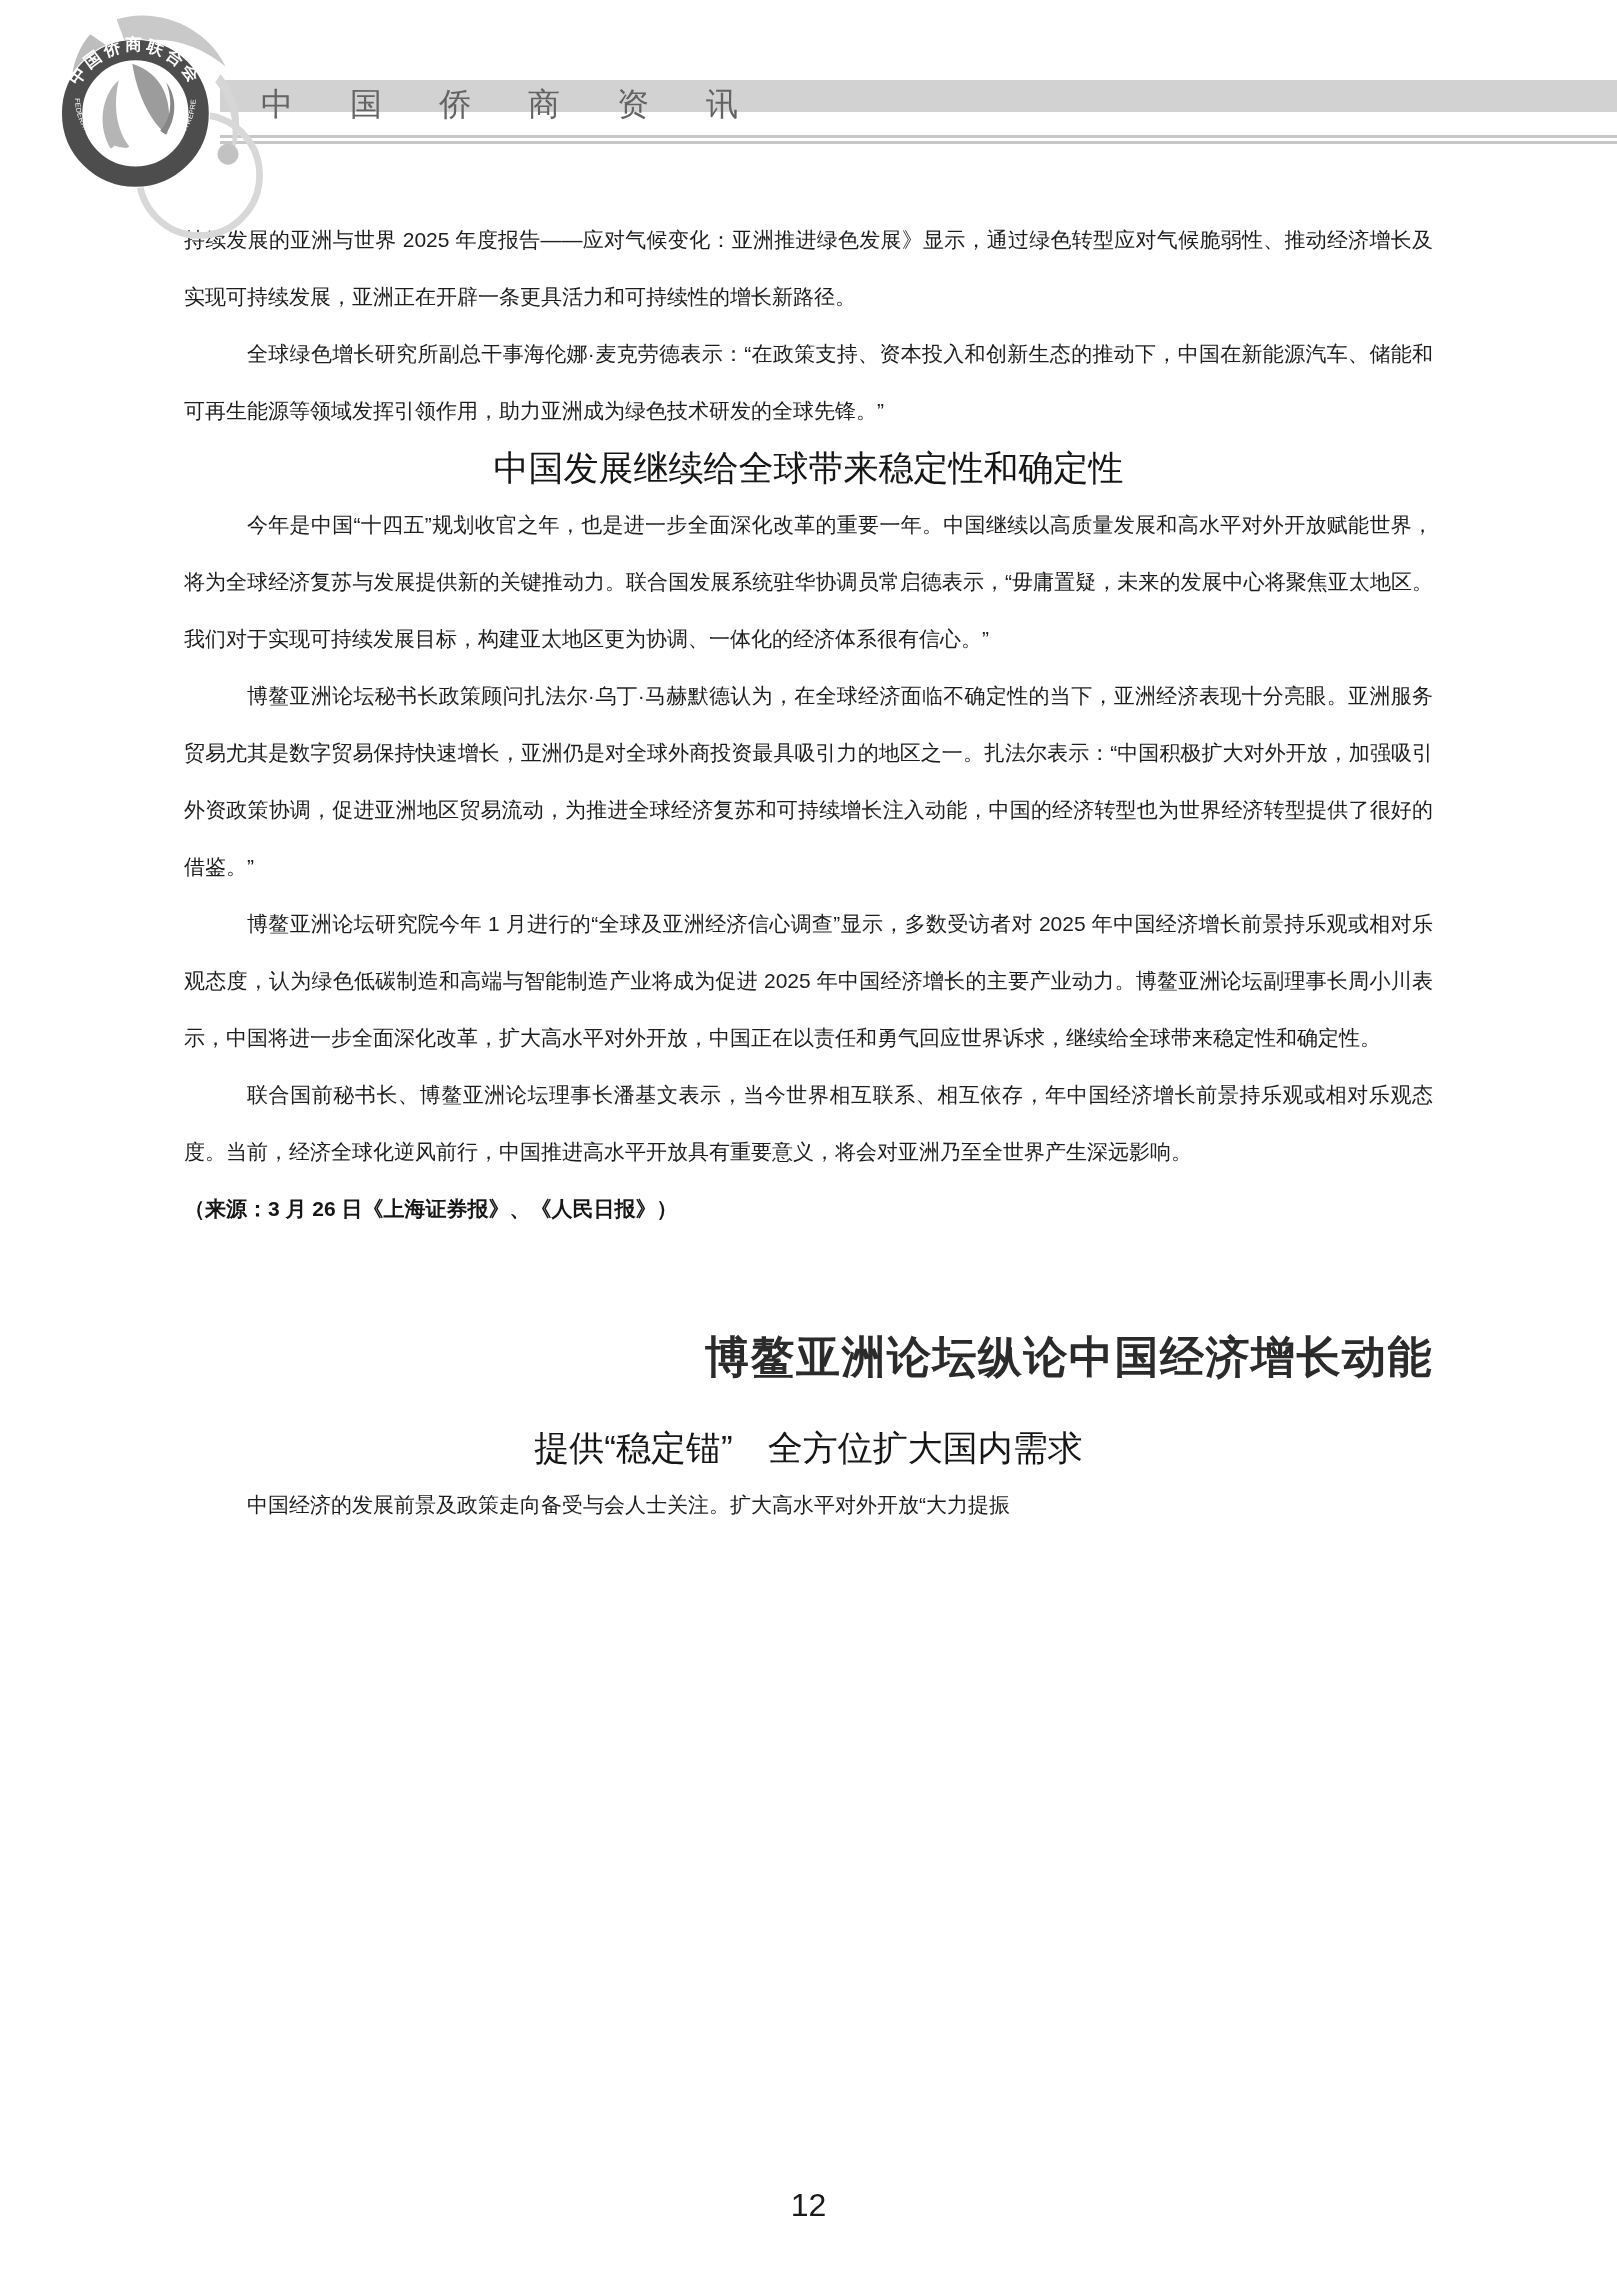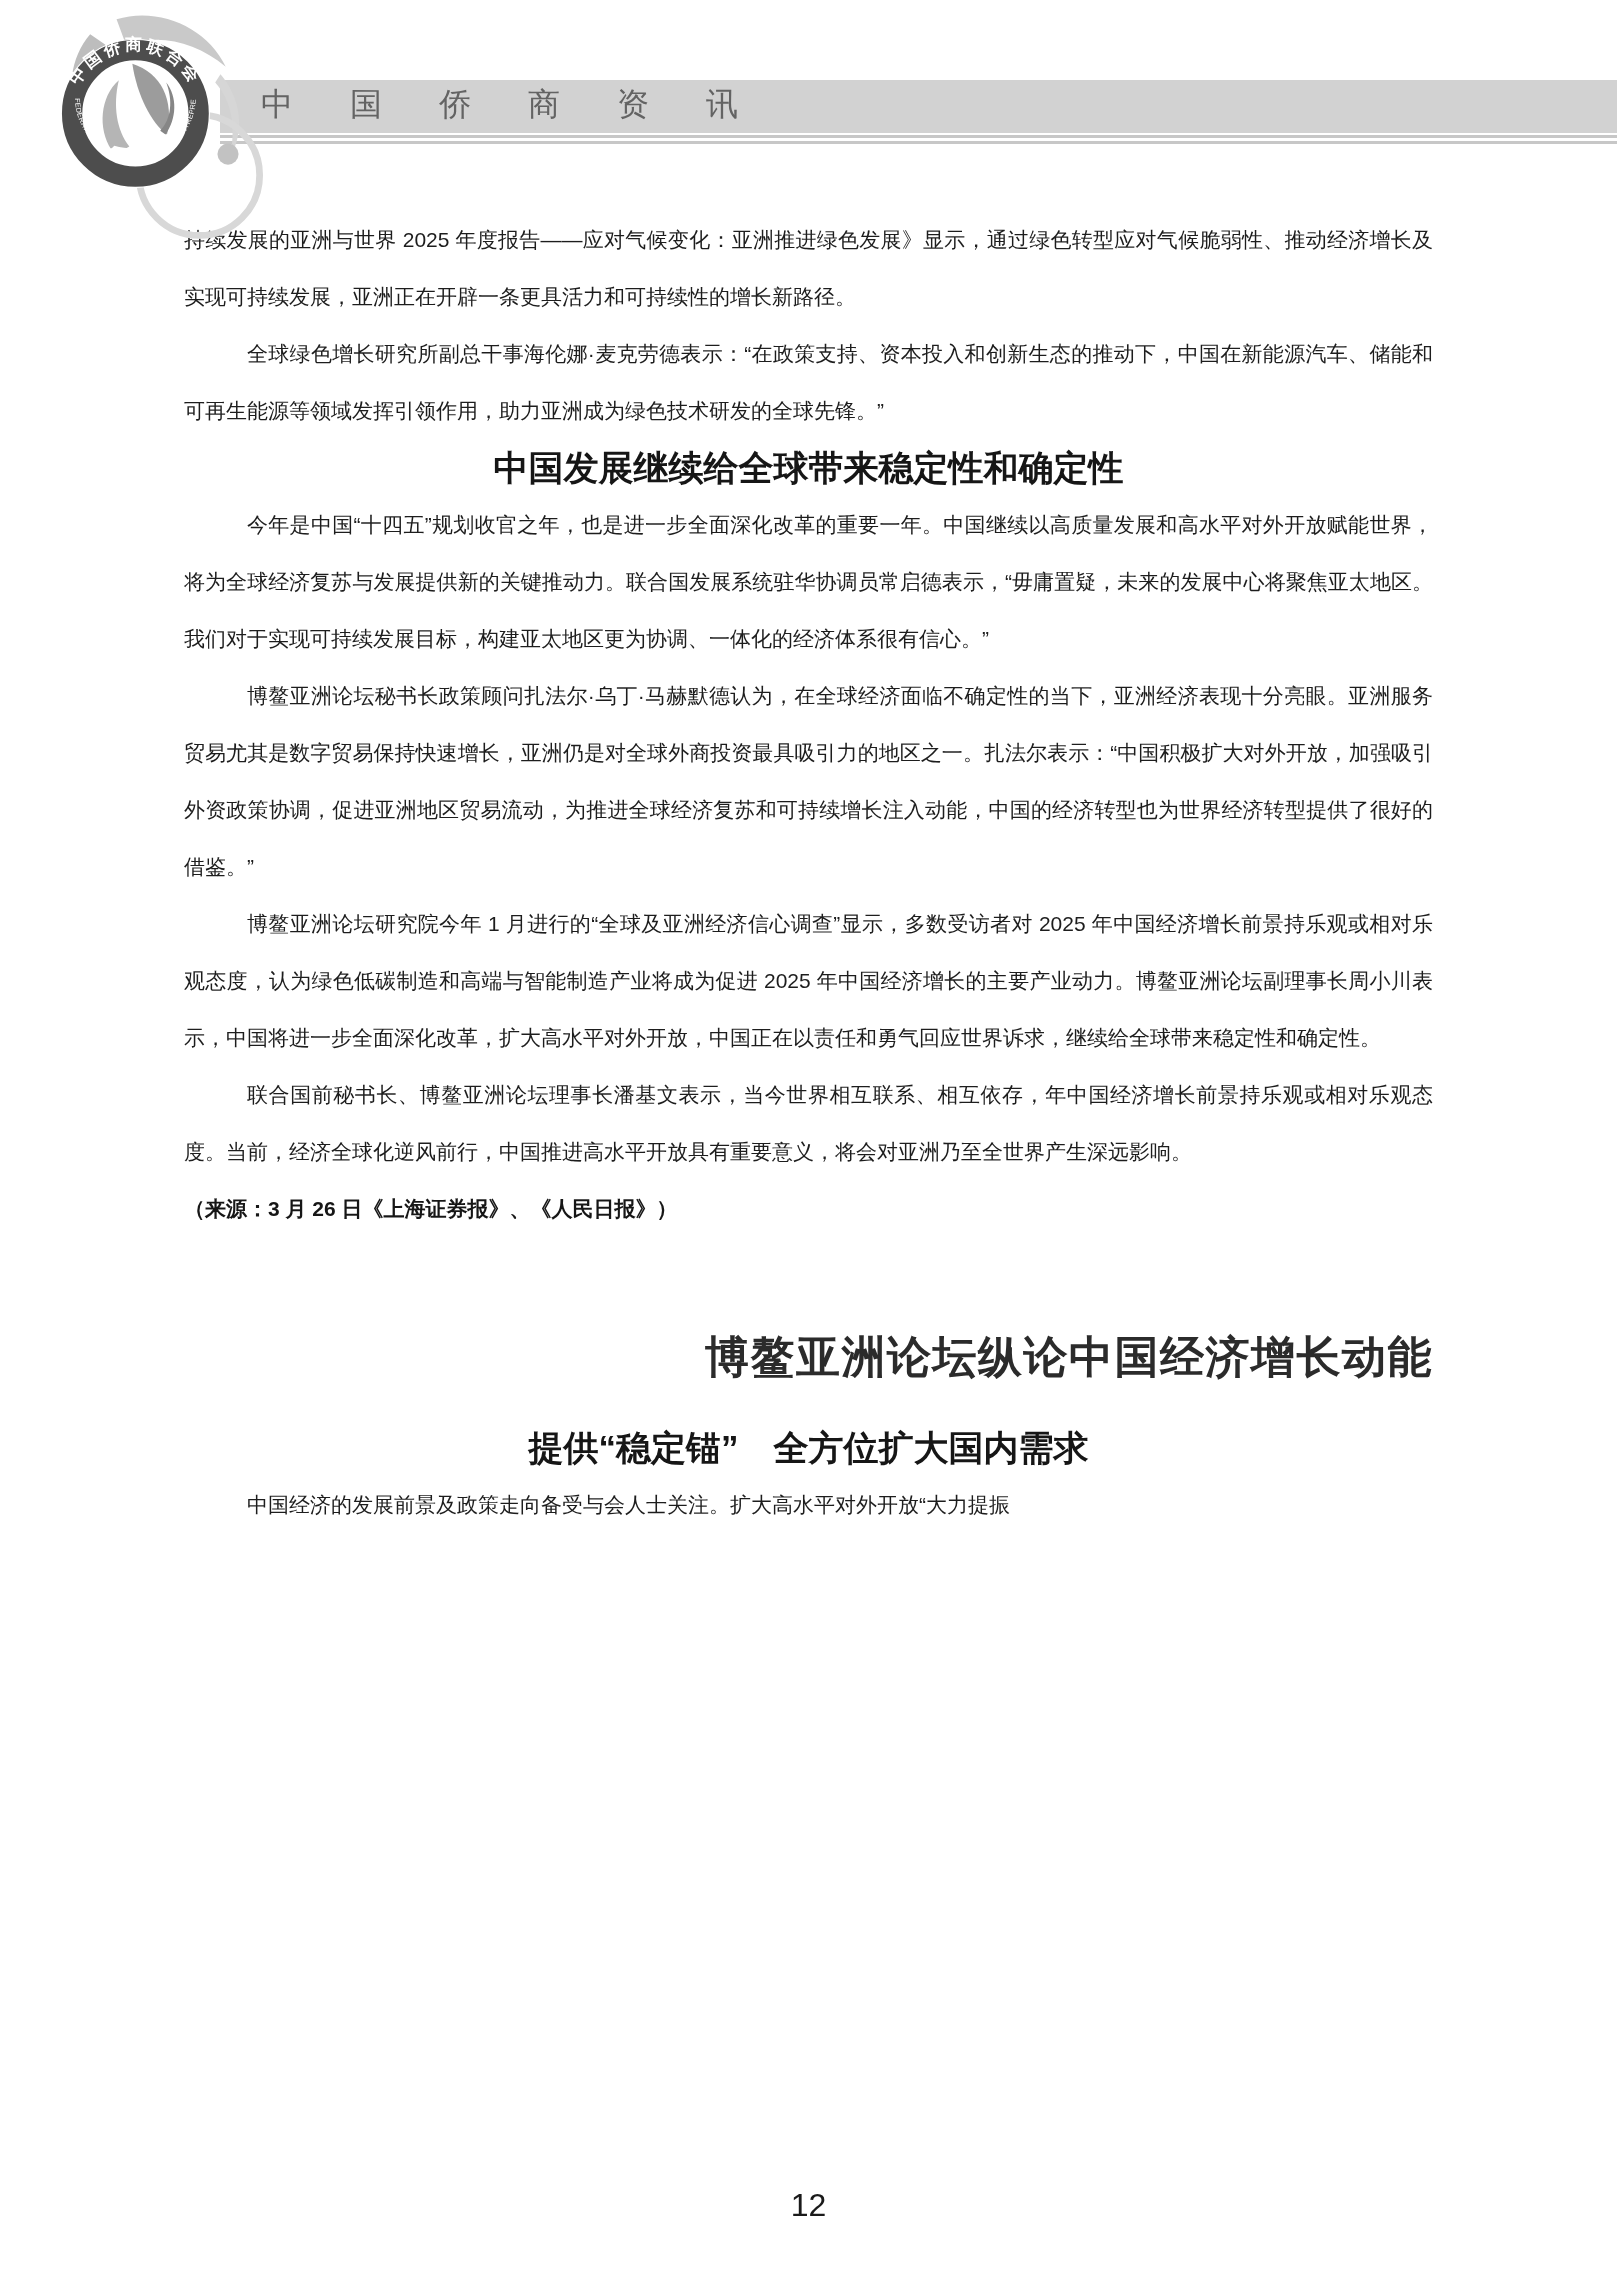--- a/index.html
+++ b/index.html
@@ -6,21 +6,21 @@
   .page{
     position:relative;
     width:1617px;height:2284px;
     background:#ffffff;
     overflow:hidden;
     font-family:"Liberation Sans", sans-serif;
     color:#1d1d1d;
   }
   
   .band{
-    position:absolute;left:220px;right:0;top:80px;height:53px;
+    position:absolute;left:220px;right:0;top:80px;height:32px;
     background:#d2d2d2;z-index:1;
   }
   .band-title{
     display:block;
     padding-left:41px;
     font-size:32px;line-height:48px;
     letter-spacing:57px;
     color:#636363;
     white-space:nowrap;
   }
@@ -37,21 +37,21 @@
     font-size:21px;line-height:57px;
     text-align:justify;text-justify:inter-character;
     text-indent:63px;
     color:#1d1d1d;
   }
   p.no-indent{text-indent:0;}
   p.source{
     text-align:left;text-indent:0;font-weight:bold;color:#161616;
   }
   h3.section{
-    margin:0;font-size:35px;line-height:57px;font-weight:bold;
+    margin:0;font-size:35px;line-height:57px;font-weight:normal;
     text-align:center;color:#161616;
   }
   h1.article-title{
     margin:84px 0 25.6px 0;
     font-size:44px;line-height:72px;letter-spacing:1.5px;
     font-weight:bold;text-align:right;color:#2b2b2b;
   }
   
   .page-number{
     position:absolute;left:0;right:0;top:2186px;

